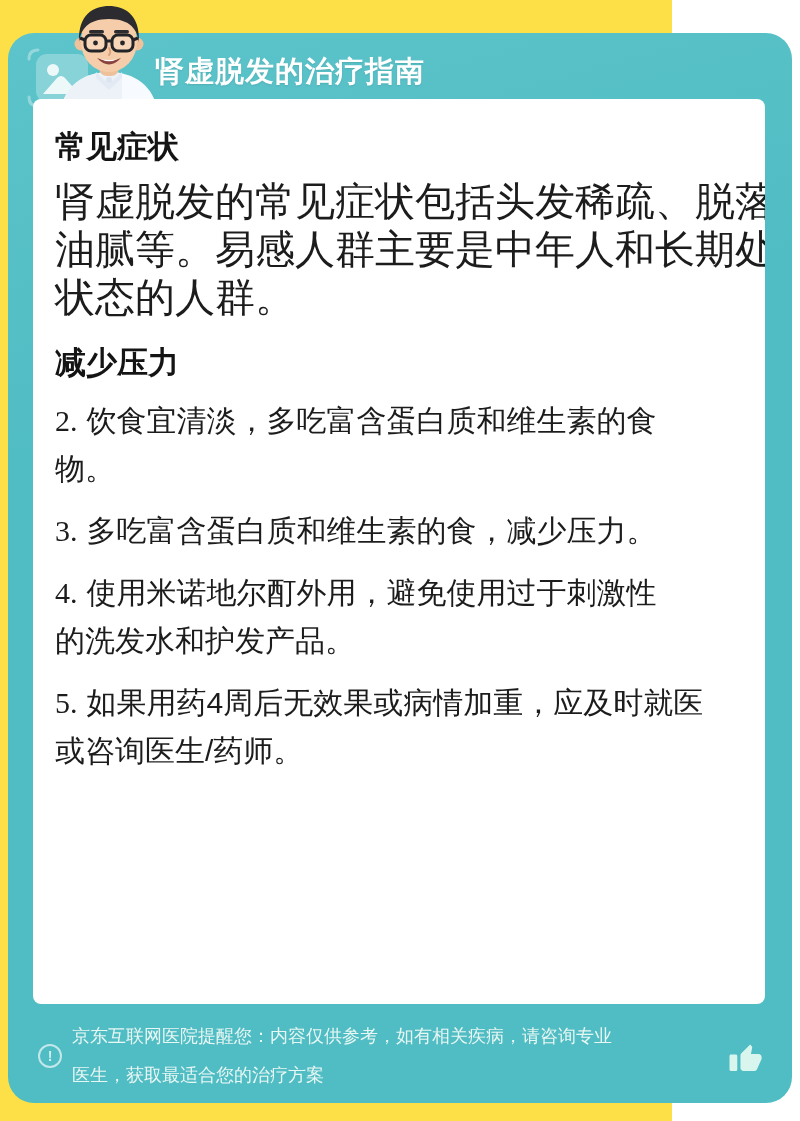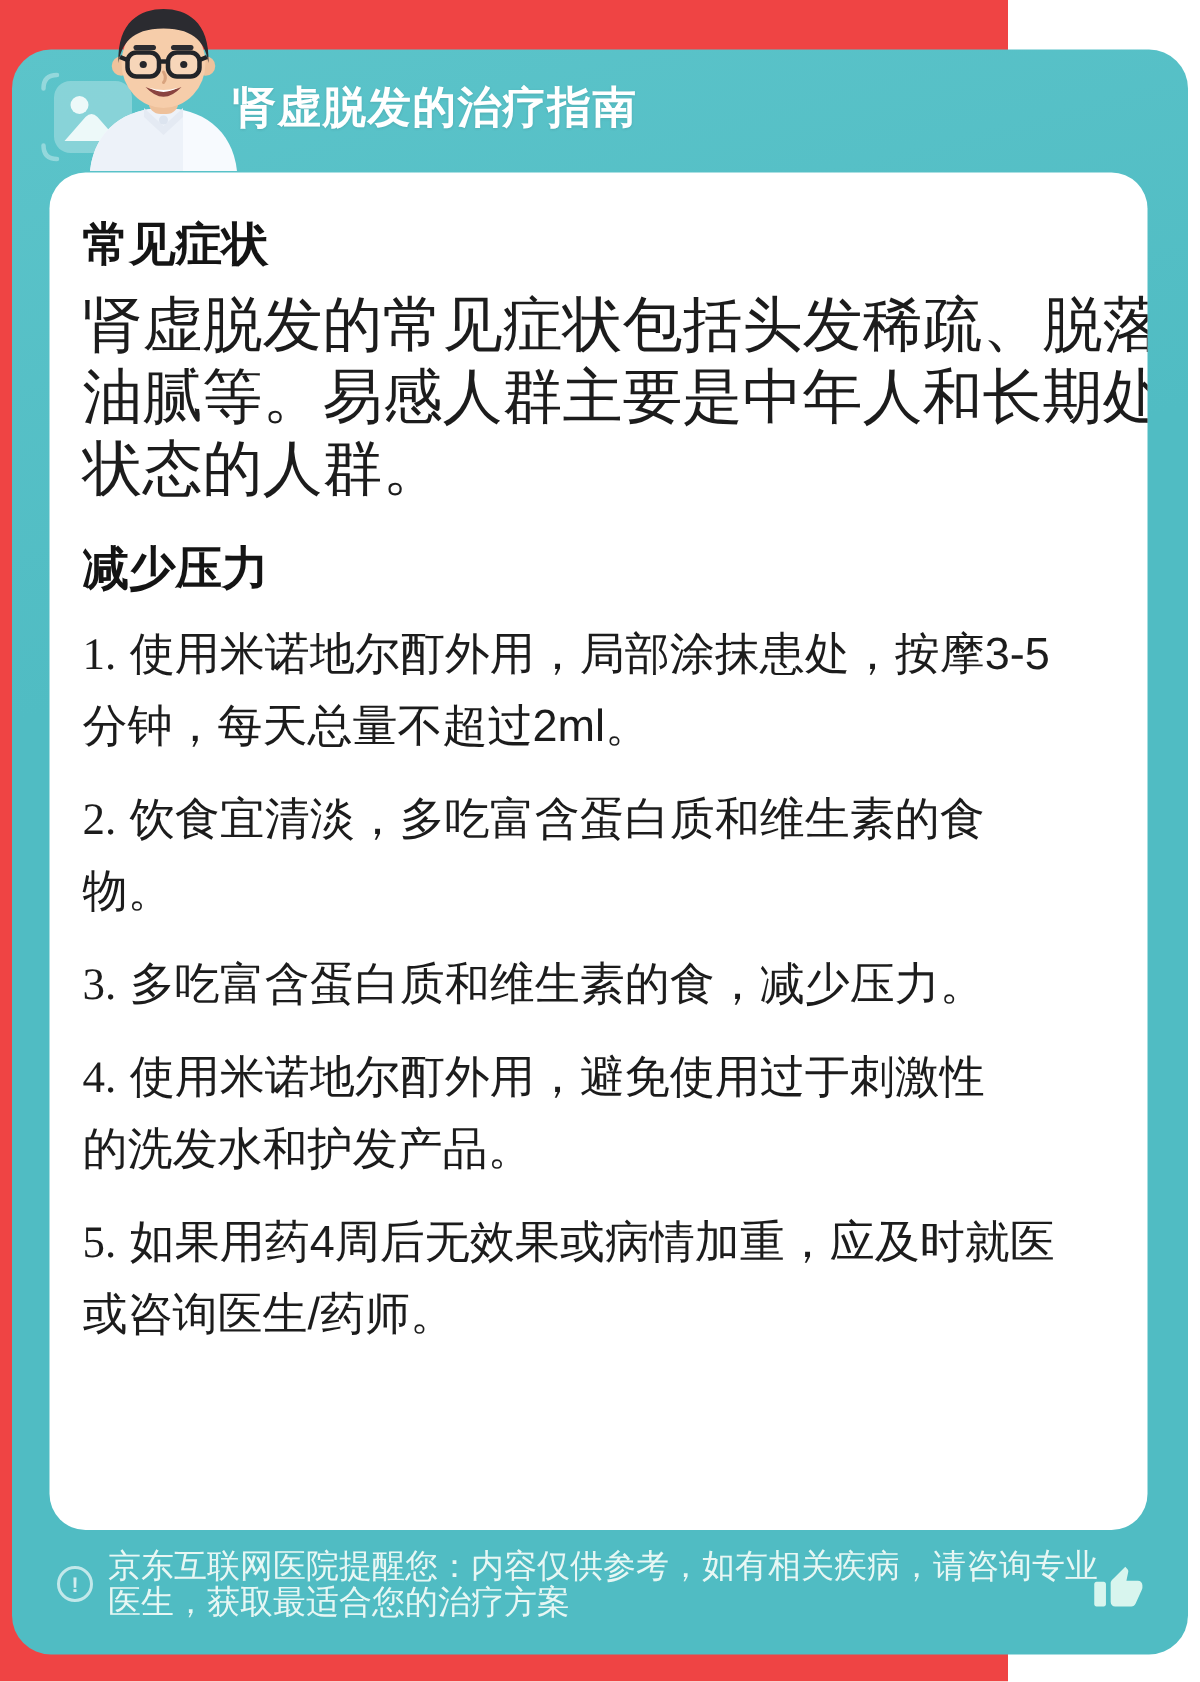--- a/index.html
+++ b/index.html
@@ -13,39 +13,39 @@
     --thumb_color:#D8F5EE;
   }
   *{box-sizing:border-box;margin:0;padding:0;}
   html,body{width:800px;height:1121px;}
   body{
     background:#ffffff;
     font-family:"Liberation Sans","DejaVu Sans",sans-serif;
     position:relative;
     overflow:hidden;
   }
-  .page{position:relative;width:672px;height:1121px;background:#ef4444;}
+  .page{position:relative;width:672px;height:1121px;background:#fde047;}
   .bubble{
     position:absolute;left:8px;top:33px;width:784px;height:1070px;
     background:linear-gradient(165deg,var(--bubble_top) 0%,var(--bubble_main) 35%,var(--bubble_main) 100%);
     border-radius:26px;
   }
   
   .header{position:absolute;left:0;top:0;width:100%;height:77px;}
   .img-icon{position:absolute;left:18px;top:14px;width:72px;height:62px;z-index:1;}
   .avatar{position:absolute;left:44px;top:-27px;width:115px;height:108px;z-index:2;}
   .title{
     position:absolute;left:147px;top:0;height:77px;display:flex;align-items:center;
     color:var(--title_color);font-size:29px;font-weight:700;letter-spacing:1px;
     text-shadow:0 1px 2px rgba(0,0,0,.10);z-index:2;white-space:pre;
   }
   
   .card{
-    position:absolute;left:25px;top:82px;width:732px;height:905px;z-index:3;
-    background:var(--card_bg);border-radius:24px;
+    position:absolute;left:25px;top:66px;width:732px;height:905px;z-index:3;
+    background:var(--card_bg);border-radius:8px;
     padding:6px 22px 0 22px;overflow:hidden;
   }
   .card h2{
     font-size:31px;line-height:40px;font-weight:700;color:var(--heading_color);
     margin-top:22px;white-space:pre;
   }
   .card h2.first{margin-top:22px;}
   .card p.body{
     font-size:40px;line-height:48px;color:var(--body_color);
     margin-top:10px;white-space:pre;
@@ -66,21 +66,21 @@
     display:flex;align-items:center;padding:0 26px 6px 30px;
   }
   .info-icon{
     flex:0 0 auto;width:24px;height:24px;border-radius:50%;
     border:2px solid rgba(255,255,255,.65);
     color:rgba(255,255,255,.75);font-size:14px;font-weight:700;
     display:flex;align-items:center;justify-content:center;
     margin-right:10px;
   }
   .notice{
-    font-size:22px;line-height:24px;color:var(--footer_text);
+    font-size:18px;line-height:39px;color:var(--footer_text);
     white-space:pre;
   }
   .thumb{
     position:absolute;right:28px;top:26px;width:36px;height:36px;
     cursor:pointer;
   }
 </style>
 </head>
 <body>
 
@@ -138,22 +138,20 @@
 
     <div class="card">
       <h2 class="first">常见症状</h2>
       <p class="body">肾虚脱发的常见症状包括头发稀疏、脱落、头皮
 油腻等。易感人群主要是中年人和长期处于压力
 状态的人群。</p>
 
       <h2>减少压力</h2>
 
 
-      <p class="item"><span class="num">1.</span><span class="itx">使用米诺地尔酊外用，局部涂抹患处，按摩3-5
-分钟，每天总量不超过2ml。</span></p>
       <p class="item"><span class="num">2.</span><span class="itx">饮食宜清淡，多吃富含蛋白质和维生素的食
 物。</span></p>
       <p class="item"><span class="num">3.</span><span class="itx">多吃富含蛋白质和维生素的食，减少压力。</span></p>
       <p class="item"><span class="num">4.</span><span class="itx">使用米诺地尔酊外用，避免使用过于刺激性
 的洗发水和护发产品。</span></p>
       <p class="item"><span class="num">5.</span><span class="itx">如果用药4周后无效果或病情加重，应及时就医
 或咨询医生/药师。</span></p>
     </div>
 
     <div class="footer">

